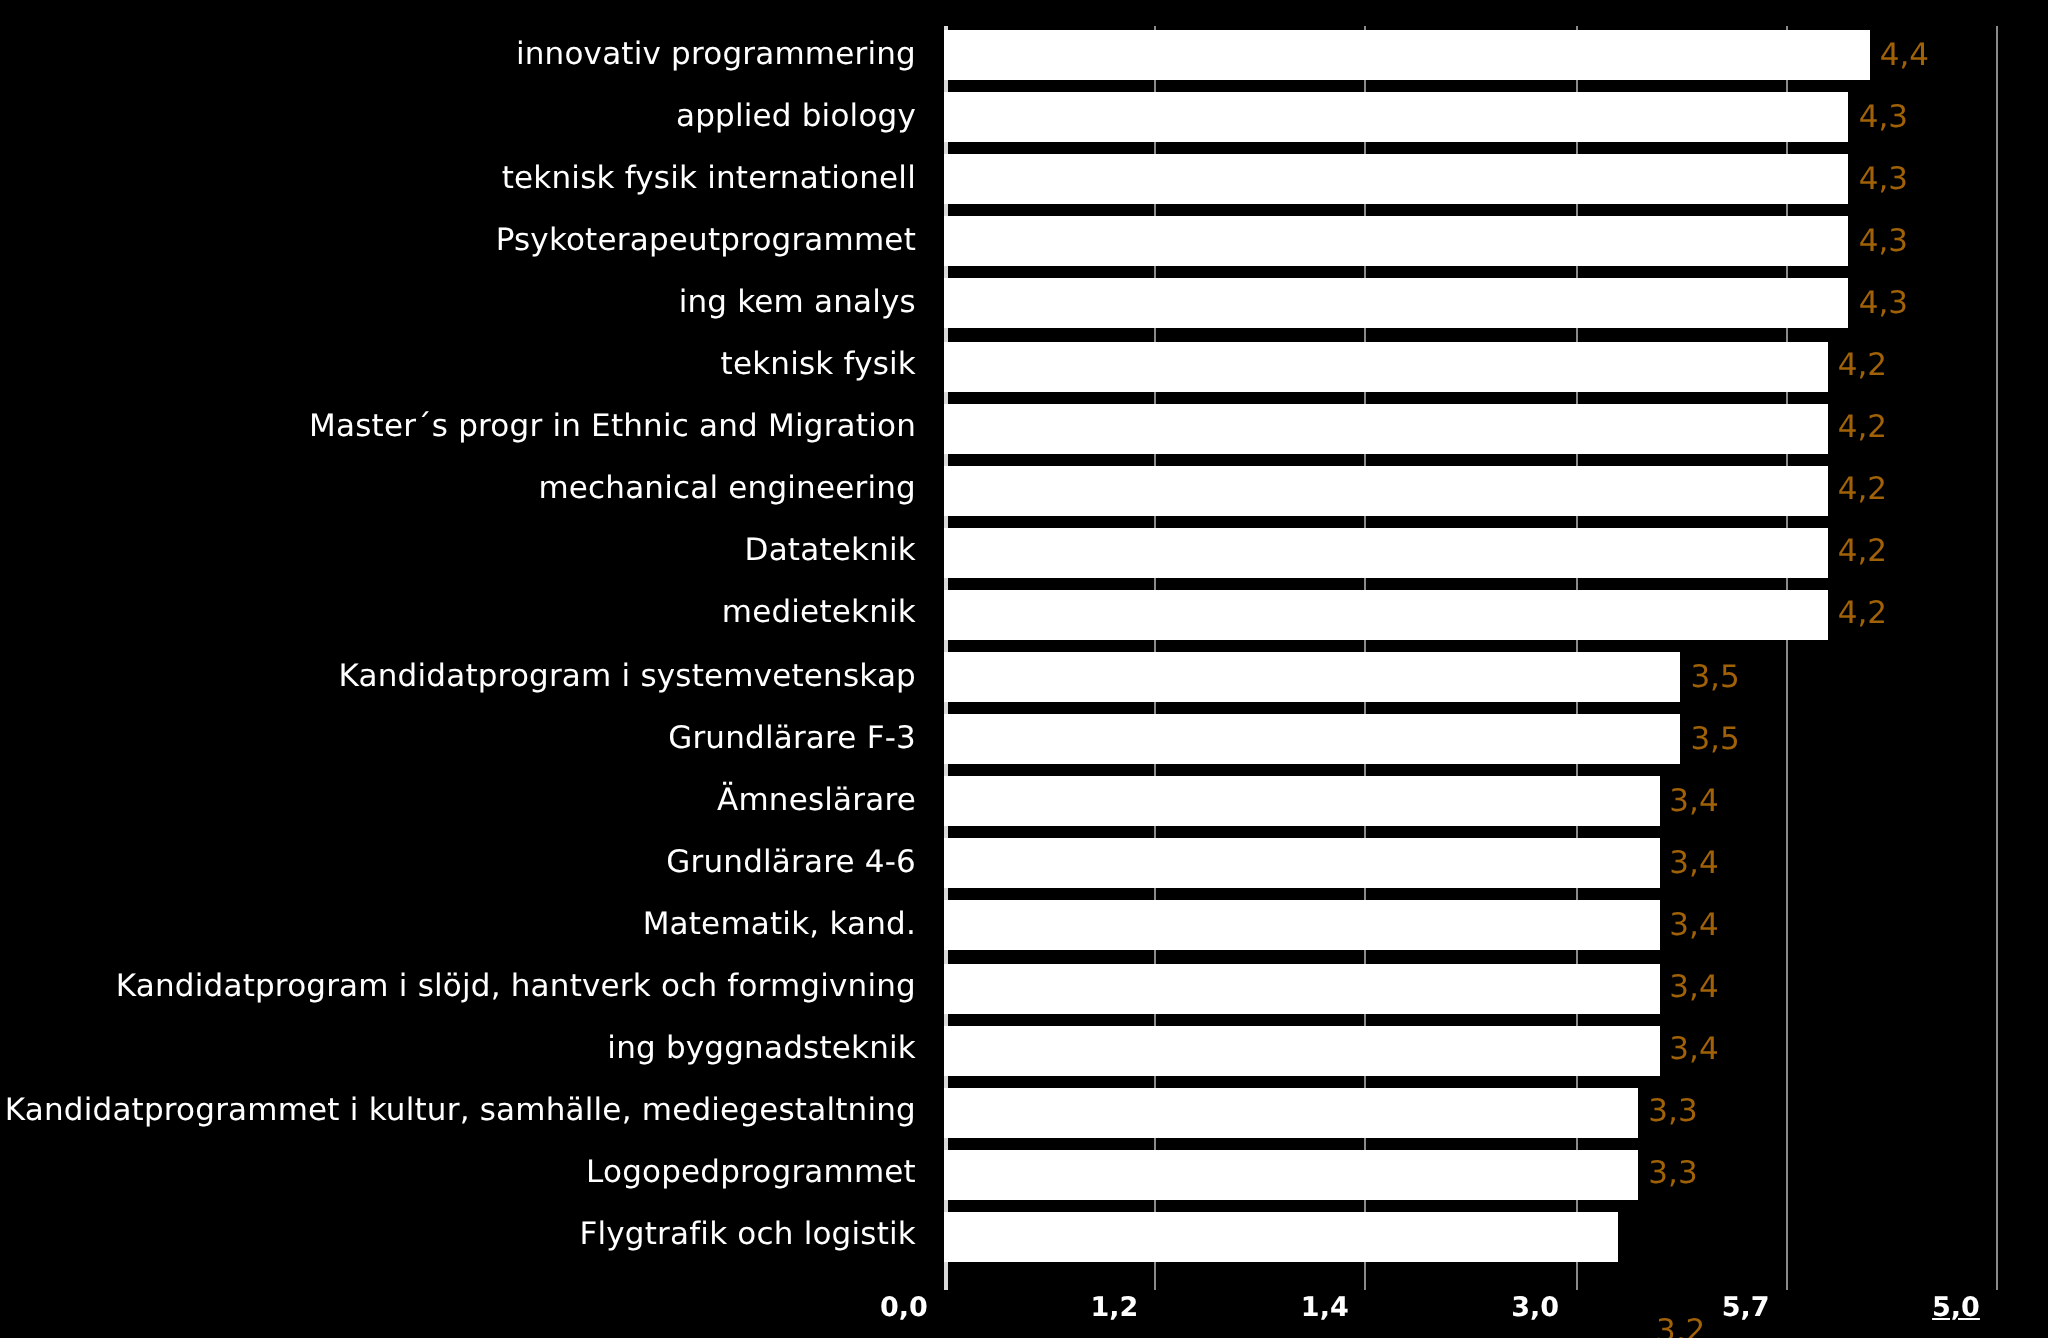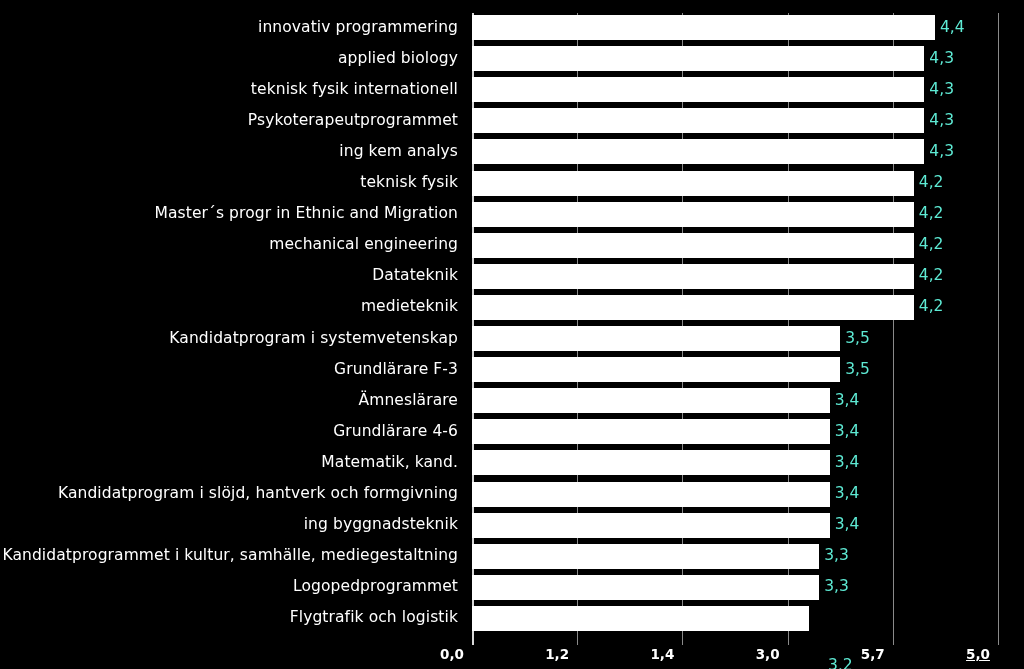--- a/index.html
+++ b/index.html
@@ -80,21 +80,21 @@
     top: 0px;
     height: 25px;
     background: #ffffff;
   }
   .bar-value {
     position: absolute;
     top: 50%;
     transform: translateY(-50%);
     font-size: 15.5px;
     line-height: 1;
-    color: #5eead4;
+    color: #a16207;
     white-space: nowrap;
   }
 
   
   .xticks {
     position: absolute;
     left: 452px;
     top: 645px;
     width: 552px;
     height: 24px;

